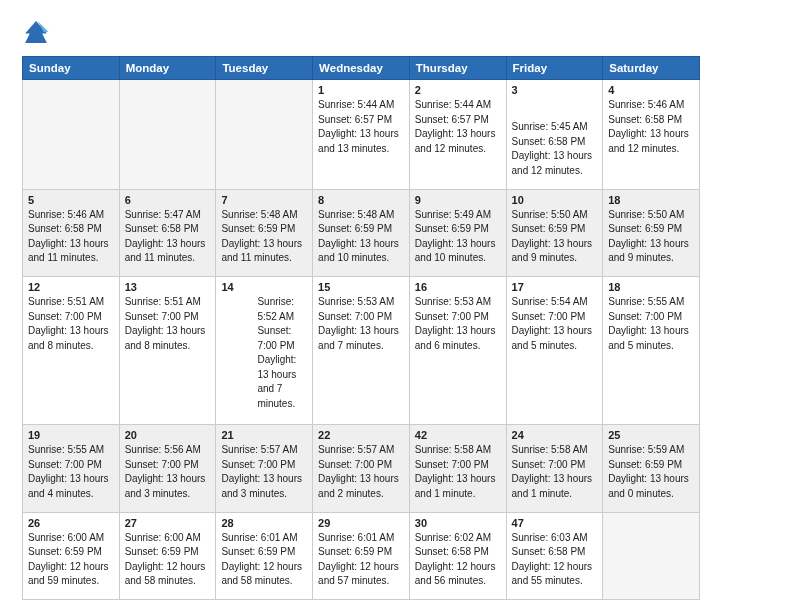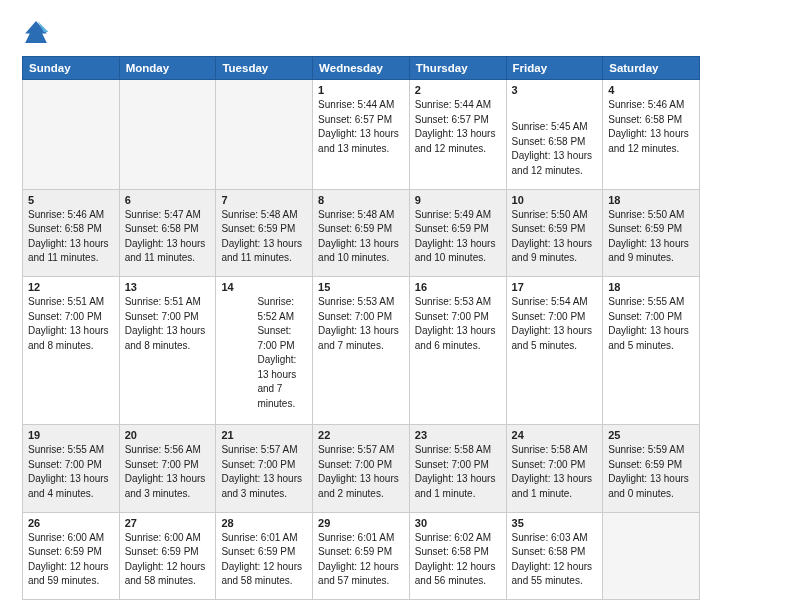--- a/index.html
+++ b/index.html
@@ -291,21 +291,21 @@
 and 3 minutes.</div>
           </td>
           <td>
             <span class="day-number">22</span>
             <div class="day-info" style="white-space: pre-line;">Sunrise: 5:57 AM
 Sunset: 7:00 PM
 Daylight: 13 hours
 and 2 minutes.</div>
           </td>
           <td>
-            <span class="day-number">23</span>
+            <span class="day-number">42</span>
             <div class="day-info" style="white-space: pre-line;">Sunrise: 5:58 AM
 Sunset: 7:00 PM
 Daylight: 13 hours
 and 1 minute.</div>
           </td>
           <td>
             <span class="day-number">24</span>
             <div class="day-info" style="white-space: pre-line;">Sunrise: 5:58 AM
 Sunset: 7:00 PM
 Daylight: 13 hours
@@ -349,21 +349,21 @@
 and 57 minutes.</div>
           </td>
           <td>
             <span class="day-number">30</span>
             <div class="day-info" style="white-space: pre-line;">Sunrise: 6:02 AM
 Sunset: 6:58 PM
 Daylight: 12 hours
 and 56 minutes.</div>
           </td>
           <td>
-            <span class="day-number">35</span>
+            <span class="day-number">47</span>
             <div class="day-info" style="white-space: pre-line;">Sunrise: 6:03 AM
 Sunset: 6:58 PM
 Daylight: 12 hours
 and 55 minutes.</div>
           </td>
           <td class="empty"></td>
         </tr>
       </tbody>
   </table>
 </div>

